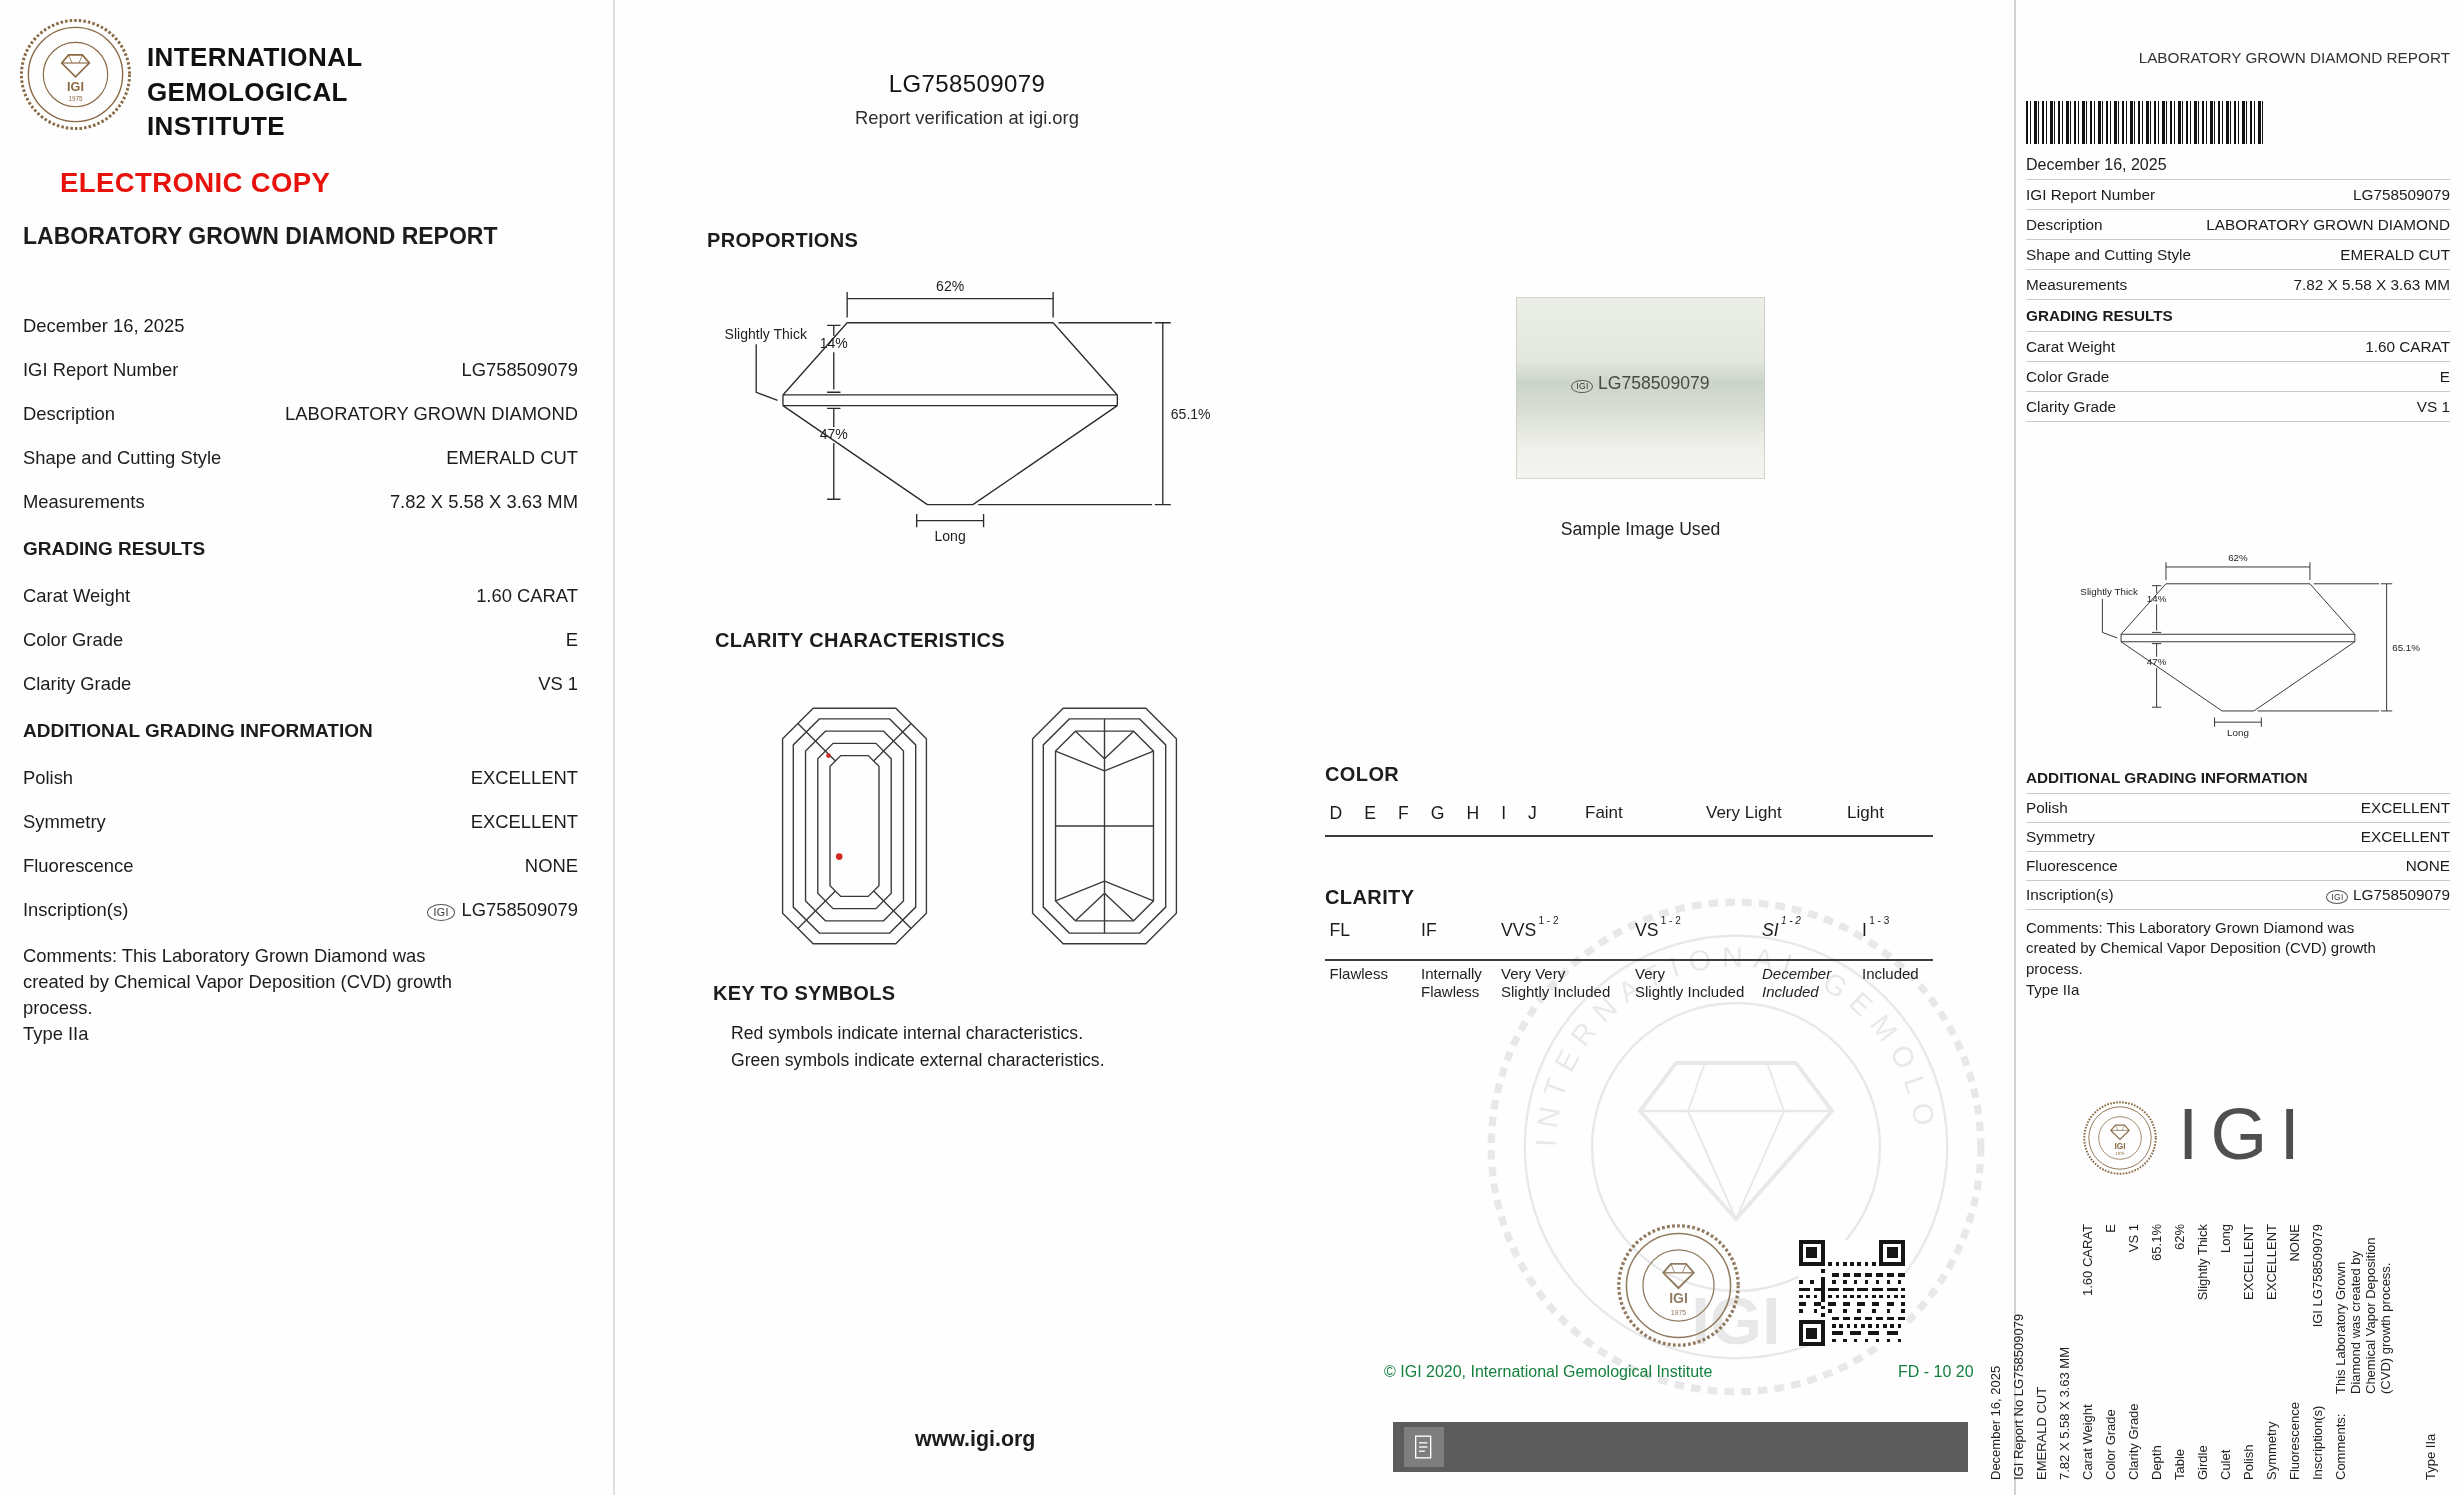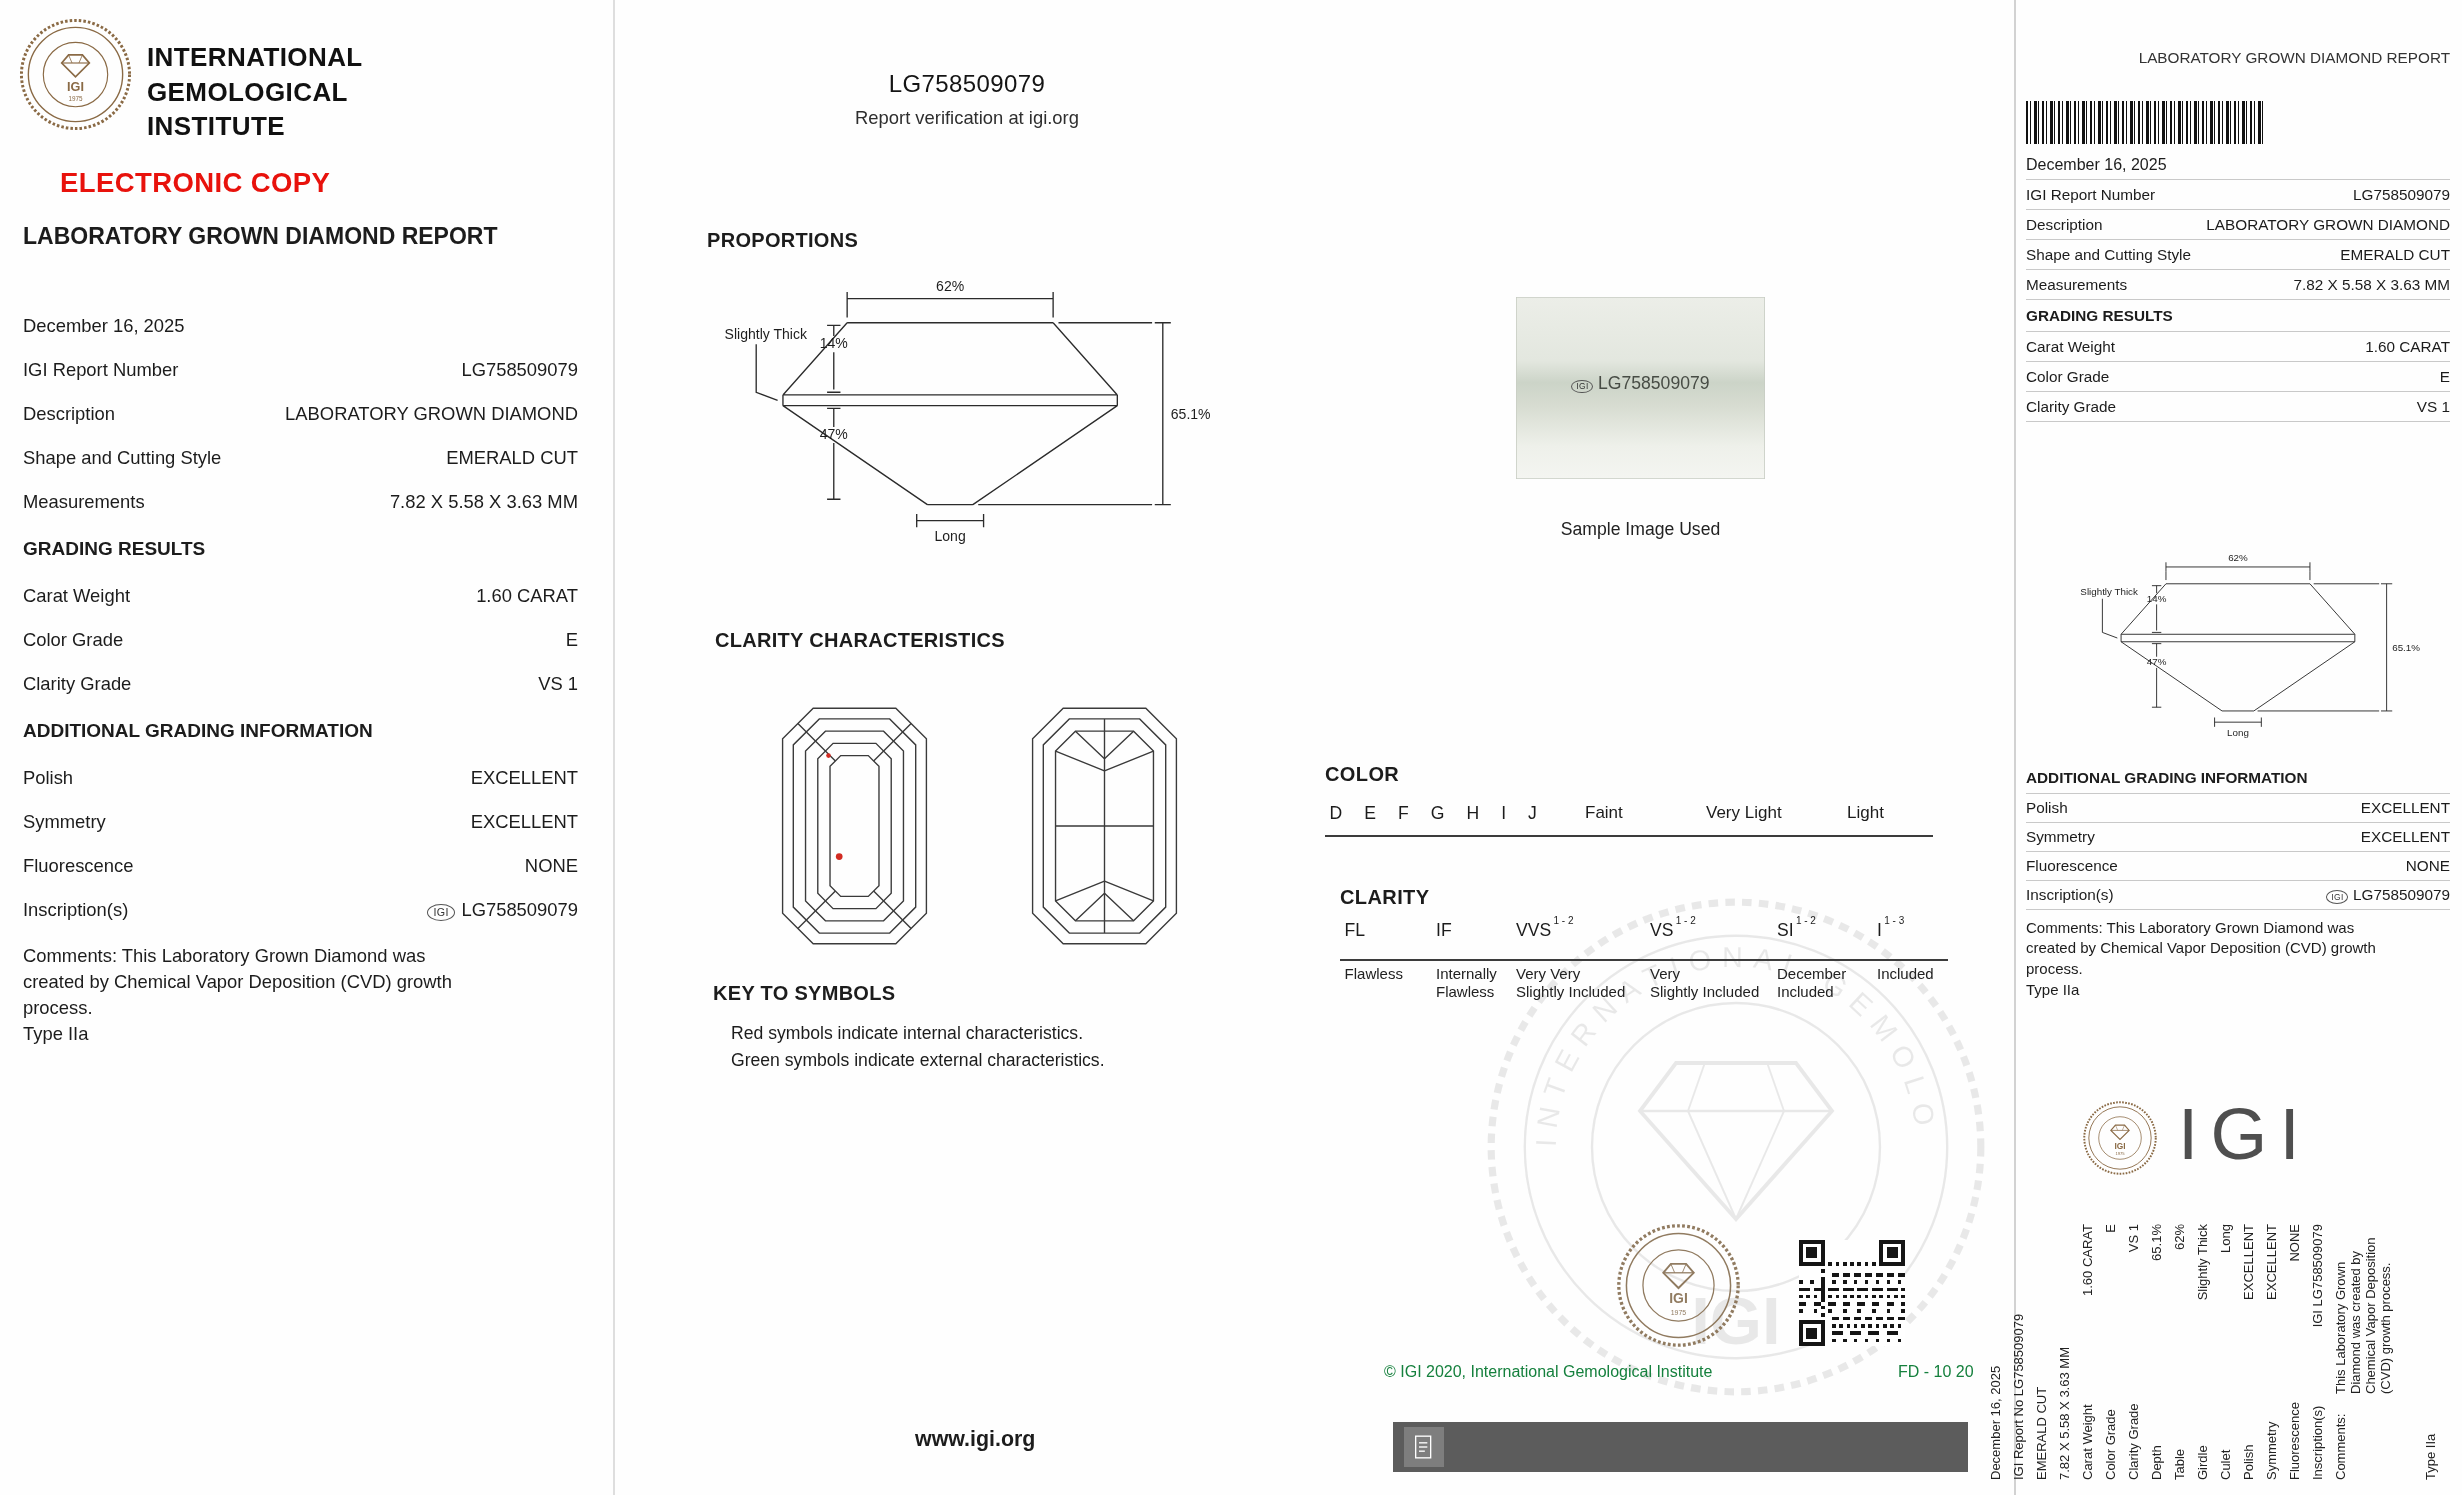--- a/index.html
+++ b/index.html
@@ -38,21 +38,21 @@
   .color-ranges span:nth-child(3){left:522px;}
   .scale-rule{position:absolute;left:0;top:72px;width:608px;height:1.5px;background:#3c3c3c;}
   .cgrades .cgrade{position:absolute;top:34px;}
   .ccode{font-size:17.6px;height:40px;}
   .ccode sup{font-size:10px;position:relative;top:-5.4px;margin-left:2.3px;}
   .clabel{font-size:15px;line-height:1.25;white-space:pre-line;color:#222;margin-top:4.6px;}
   .cgrades .cgrade:nth-child(1){left:4.6px;}
   .cgrades .cgrade:nth-child(2){left:96px;}
   .cgrades .cgrade:nth-child(3){left:176px;}
   .cgrades .cgrade:nth-child(4){left:310px;}
-  .cgrades .cgrade:nth-child(5){left:437px;}
+  .cgrades .cgrade:nth-child(5){left:437px;font-style:italic;}
   .cgrades .cgrade:nth-child(6){left:537px;}
   .copyr{font-size:16px;color:#15803d;}
   .secbar{display:flex;align-items:center;gap:12.2px;background:#5c5c5c;padding:6.1px 10.7px;box-sizing:border-box;}
   .secchip{flex:0 0 auto;width:40px;height:40px;background:#7e7e7e;display:flex;align-items:center;justify-content:center;}
   .sectext{font-size:8.4px;color:#ececec;line-height:1.45;letter-spacing:0.2px;}
 
   
   .stitle{font-size:15.3px;color:#333;text-align:right;}
   .barcode{background:repeating-linear-gradient(90deg,#111 0 2.3px,#fff 2.3px 3.8px,#111 3.8px 4.6px,#fff 4.6px 7.6px,#111 7.6px 10.7px,#fff 10.7px 12.2px,#111 12.2px 13px,#fff 13px 16px);}
   .sdate{font-size:16px;}
@@ -264,21 +264,21 @@
       </div>
     <div class="color-ranges">
 
     <span>Faint</span>
         <span>Very Light</span>
         <span>Light</span>
       </div>
     <div class="scale-rule"></div>
   </div>
 
-  <div class="scale-block" style="left:1325px;top:886px;height:138px;margin-left:15px;">
+  <div class="scale-block" style="left:1325px;top:886px;height:138px;">
     <div class="scale-title">CLARITY</div>
     <div class="cgrades">
 
     <div class="cgrade">
         <div class="ccode"><span>FL</span><sup></sup></div>
         <div class="clabel">Flawless</div>
       </div>
         <div class="cgrade">
         <div class="ccode"><span>IF</span><sup></sup></div>
         <div class="clabel">Internally

